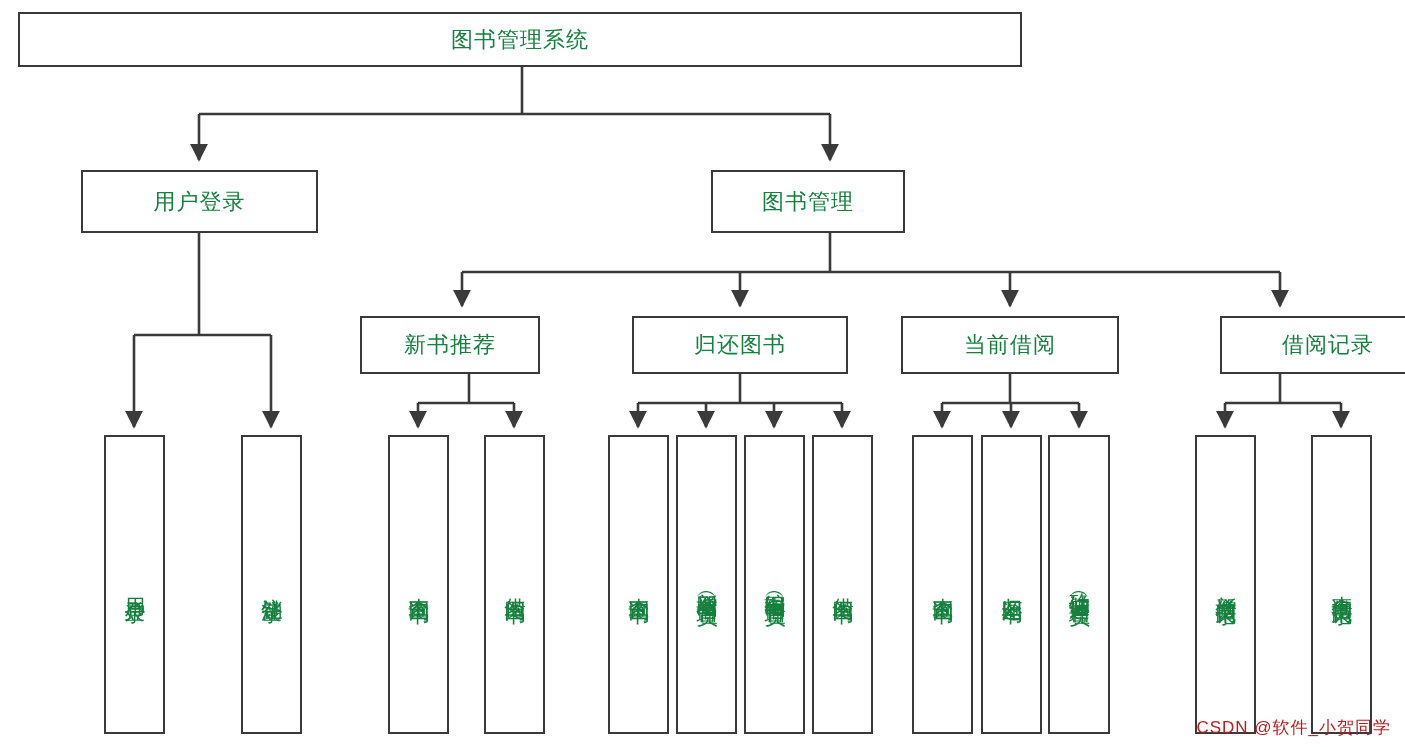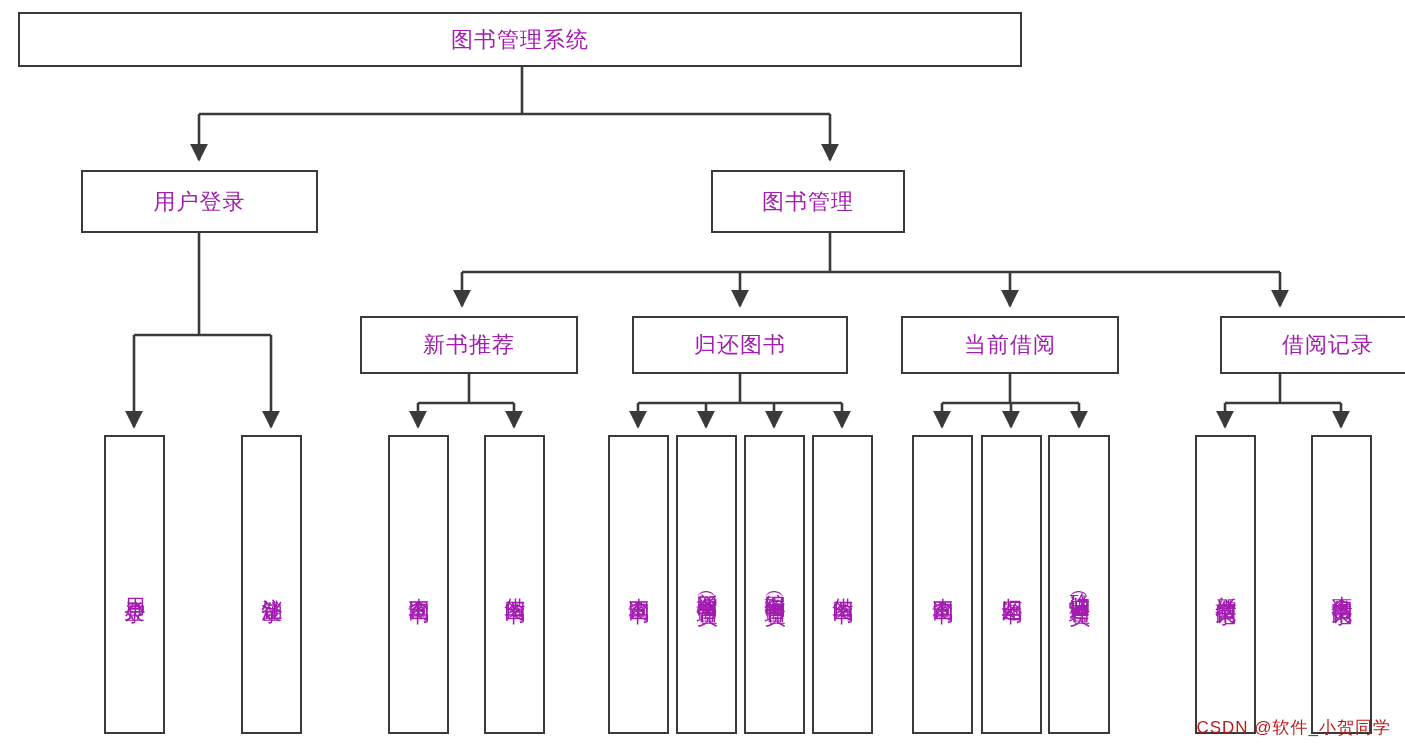--- a/index.html
+++ b/index.html
@@ -24,21 +24,21 @@
     pointer-events: none;
   }
   .node {
     position: absolute;
     box-sizing: border-box;
     border: 2.5px solid #3a3a3a;
     background: #ffffff;
     display: flex;
     align-items: center;
     justify-content: center;
-    color: #a21caf;
+    color: #15803d;
     line-height: 1.18;
     text-align: center;
   }
   .node.horiz {
     font-size: 22px;
     letter-spacing: 1px;
   }
   .node.vert {
     writing-mode: vertical-rl;
     text-orientation: upright;
@@ -121,21 +121,21 @@
     <span>图书管理系统</span>
   </div>
 
   <div class="node horiz" style="left:81px; top:170px; width:237px; height:63px;">
     <span>用户登录</span>
   </div>
   <div class="node horiz" style="left:711px; top:170px; width:194px; height:63px;">
     <span>图书管理</span>
   </div>
 
-  <div class="node horiz" style="left:360px; top:316px; width:218px; height:58px;">
+  <div class="node horiz" style="left:360px; top:316px; width:180px; height:58px;">
     <span>新书推荐</span>
   </div>
   <div class="node horiz" style="left:632px; top:316px; width:216px; height:58px;">
     <span>归还图书</span>
   </div>
   <div class="node horiz" style="left:901px; top:316px; width:218px; height:58px;">
     <span>当前借阅</span>
   </div>
   <div class="node horiz" style="left:1172px; top:316px; width:216px; height:58px;margin-left:48px;">
     <span>借阅记录</span>

